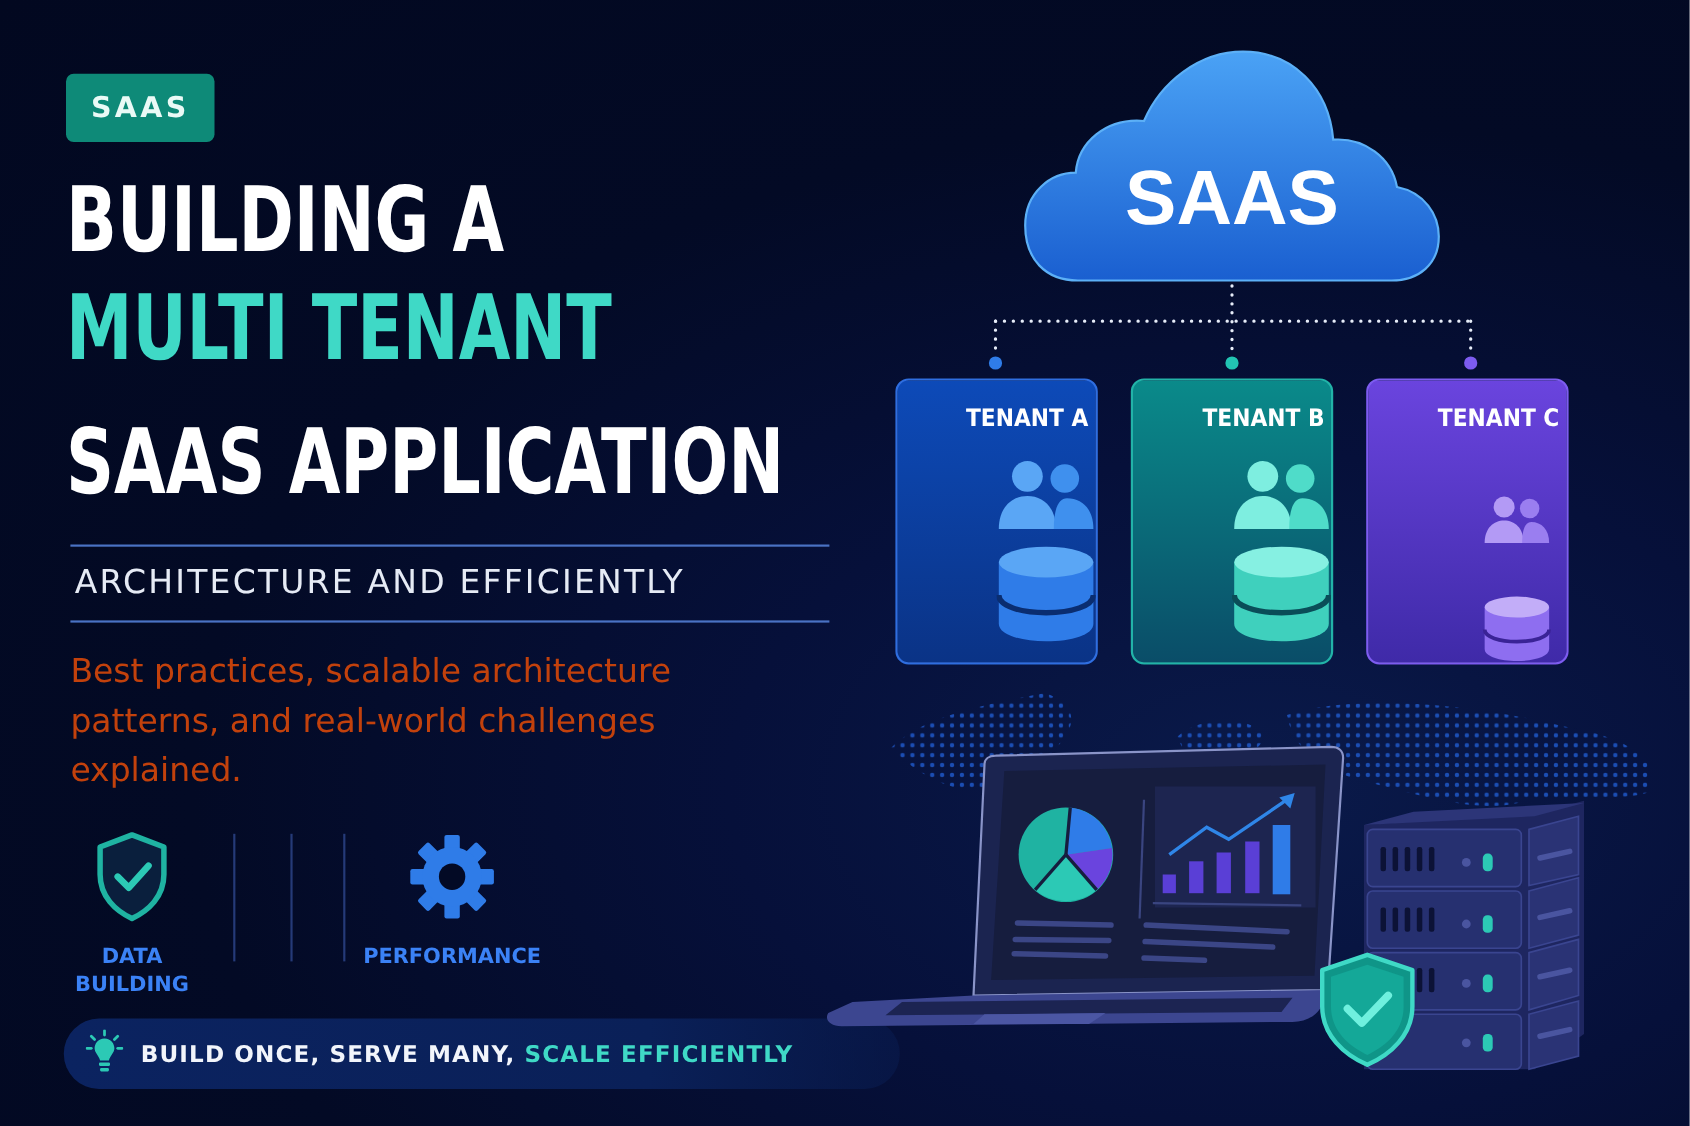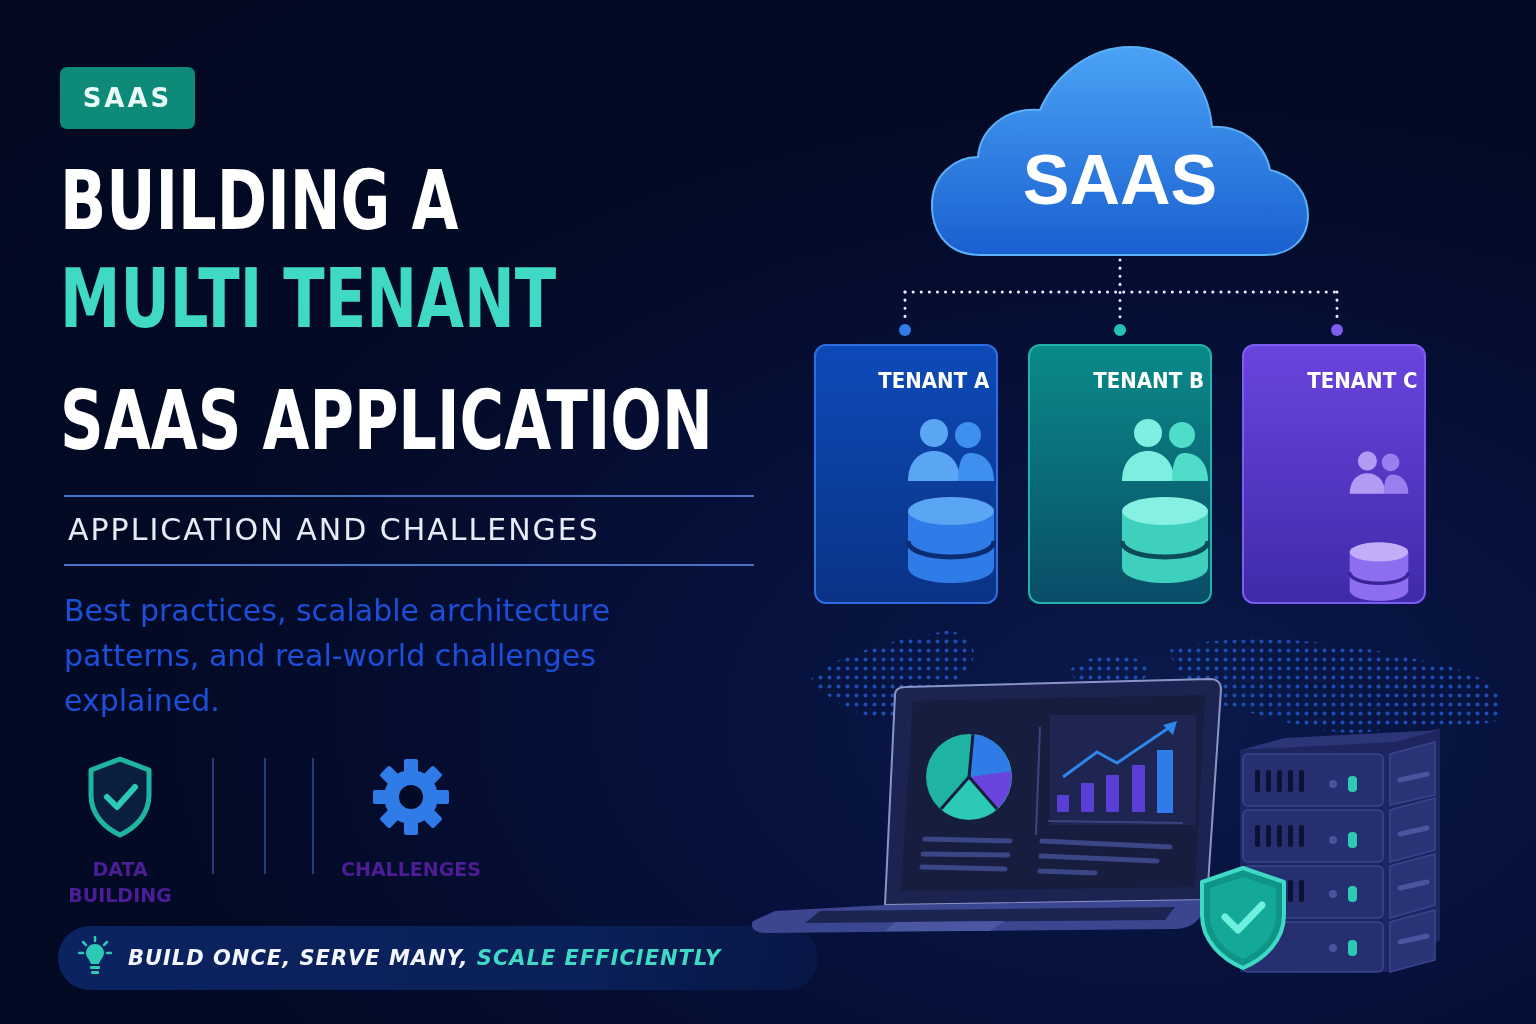--- a/index.html
+++ b/index.html
@@ -29,42 +29,42 @@
   .t2 { top: 258px; color: #3fd9c6; transform: scaleX(0.74); }
   .t3 { top: 380px; color: #ffffff; transform: scaleX(0.74); }
 
   .rule { left: 64px; width: 690px; height: 2px; background: #4a72c4; }
   .subtitle {
     left: 68px; top: 512px; font-family: "DejaVu Sans", sans-serif;
     font-size: 30px; letter-spacing: 2px; color: #e6ebf5; white-space: nowrap;
   }
   .desc {
     left: 64px; top: 588px; width: 640px; font-family: "DejaVu Sans", sans-serif;
-    font-size: 30px; line-height: 45px; color: #1d4ed8;
+    font-size: 30px; line-height: 45px; color: #c2410c;
   }
 
   
   .features { left: 56px; top: 752px; display: flex; align-items: flex-start; }
   .feature { display: flex; flex-direction: column; align-items: center; }
   .feature .icon { width: 90px; height: 90px; display: flex; align-items: center; justify-content: center; }
   .feature .label {
     margin-top: 14px; font-family: "DejaVu Sans", sans-serif; font-weight: bold;
-    font-size: 19px; line-height: 26px; text-align: center; color: #4c1d95;
+    font-size: 19px; line-height: 26px; text-align: center; color: #3b82f6;
   }
   .vsep { width: 2px; height: 116px; background: #253a78; margin-top: 6px; }
 
   
   .footer {
     left: 58px; top: 926px; width: 760px; height: 64px;
     background: linear-gradient(90deg, #0b2360 0%, #0a2058 70%, rgba(10,32,88,0.4) 100%);
     border-radius: 32px; display: flex; align-items: center; padding-left: 20px;
   }
   .footer .text {
     margin-left: 16px; font-family: "DejaVu Sans", sans-serif; font-weight: bold;
-    font-size: 21px; letter-spacing: 1px; color: #f2f5fb; white-space: nowrap; font-style: italic;
+    font-size: 21px; letter-spacing: 1px; color: #f2f5fb; white-space: nowrap;
   }
   .footer .accent { color: #3fd9c6; }
 
   
   .cloud { left: 930px; top: 45px; width: 380px; height: 212px; }
   .cloud-text {
     left: 930px; top: 140px; width: 380px; text-align: center;
     font-family: "Liberation Sans", sans-serif; font-weight: bold; font-size: 70px; color: #fff;
   }
   .connectors { left: 895px; top: 258px; width: 460px; height: 80px; }
@@ -94,21 +94,21 @@
 </head>
 <body>
 
 <div class="abs badge">SAAS</div>
 
 <div class="abs title-line t1">BUILDING A</div>
 <div class="abs title-line t2">MULTI TENANT</div>
 <div class="abs title-line t3">SAAS APPLICATION</div>
 
 <div class="abs rule" style="top:495px"></div>
-<div class="abs subtitle">APPLICATION AND CHALLENGES</div>
+<div class="abs subtitle">ARCHITECTURE AND EFFICIENTLY</div>
 <div class="abs rule" style="top:564px"></div>
 
 <div class="abs desc">Best practices, scalable architecture patterns, and real-world challenges explained.</div>
 
 <div class="abs features">
   <div class="feature" style="width:128px">
     <div class="icon">
       <svg width="70" height="84" viewBox="0 0 70 84">
         <path d="M35 4 L64 15 L64 40 C64 60 50 73 35 80 C20 73 6 60 6 40 L6 15 Z" fill="#0a1f3d" stroke="#1fb3a2" stroke-width="5" stroke-linejoin="round"></path>
         <path d="M22 42 L32 52 L50 32" fill="none" stroke="#2cc9b5" stroke-width="6" stroke-linecap="round" stroke-linejoin="round"></path>
@@ -132,21 +132,21 @@
           <rect x="62" y="33" width="16" height="14" rx="2"></rect>
           <rect x="33" y="2" width="14" height="16" rx="2" transform="rotate(45 40 40)"></rect>
           <rect x="33" y="62" width="14" height="16" rx="2" transform="rotate(45 40 40)"></rect>
           <rect x="2" y="33" width="16" height="14" rx="2" transform="rotate(45 40 40)"></rect>
           <rect x="62" y="33" width="16" height="14" rx="2" transform="rotate(45 40 40)"></rect>
           <circle cx="40" cy="40" r="27"></circle>
         </g>
         <circle cx="40" cy="40" r="12" fill="#030a25"></circle>
       </svg>
     </div>
-    <div class="label">CHALLENGES</div>
+    <div class="label">PERFORMANCE</div>
   </div>
 </div>
 
 <div class="abs footer">
   <span>
     <svg width="34" height="40" viewBox="0 0 34 40">
       <g stroke="#2cc9b5" stroke-width="2.5" stroke-linecap="round">
         <line x1="17" y1="1" x2="17" y2="5"></line>
         <line x1="5" y1="6" x2="8" y2="9"></line>
         <line x1="29" y1="6" x2="26" y2="9"></line>

